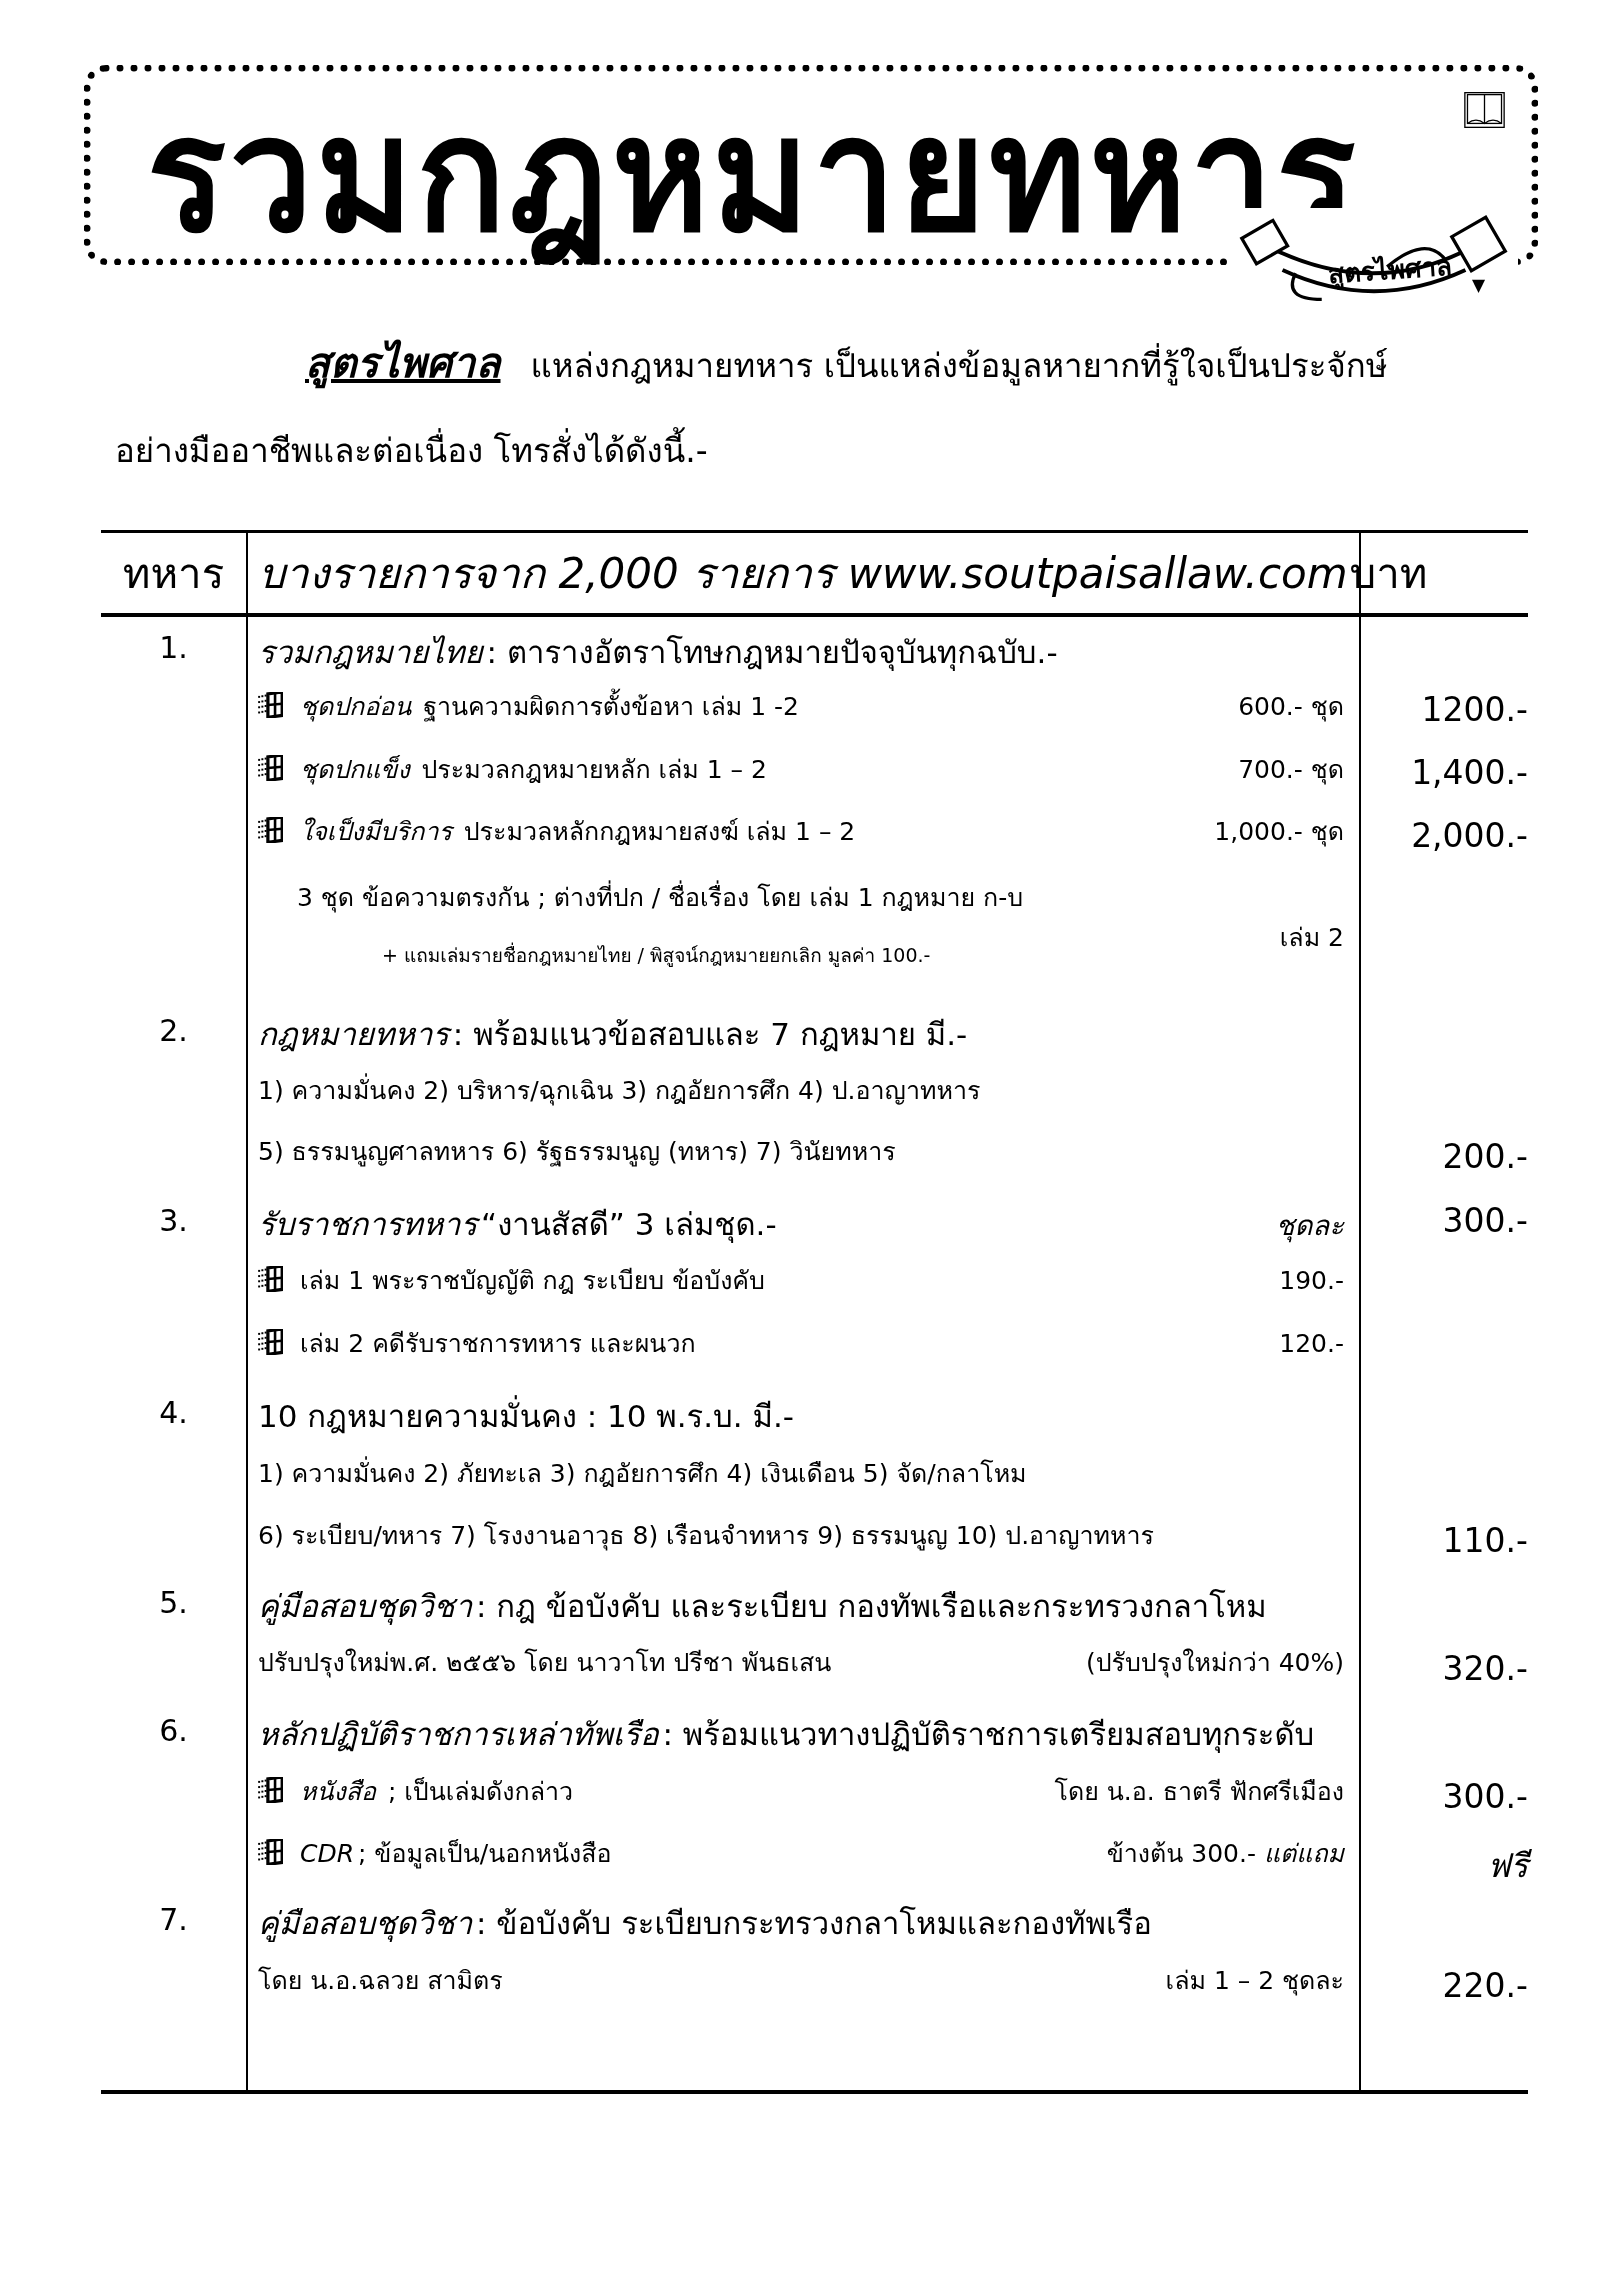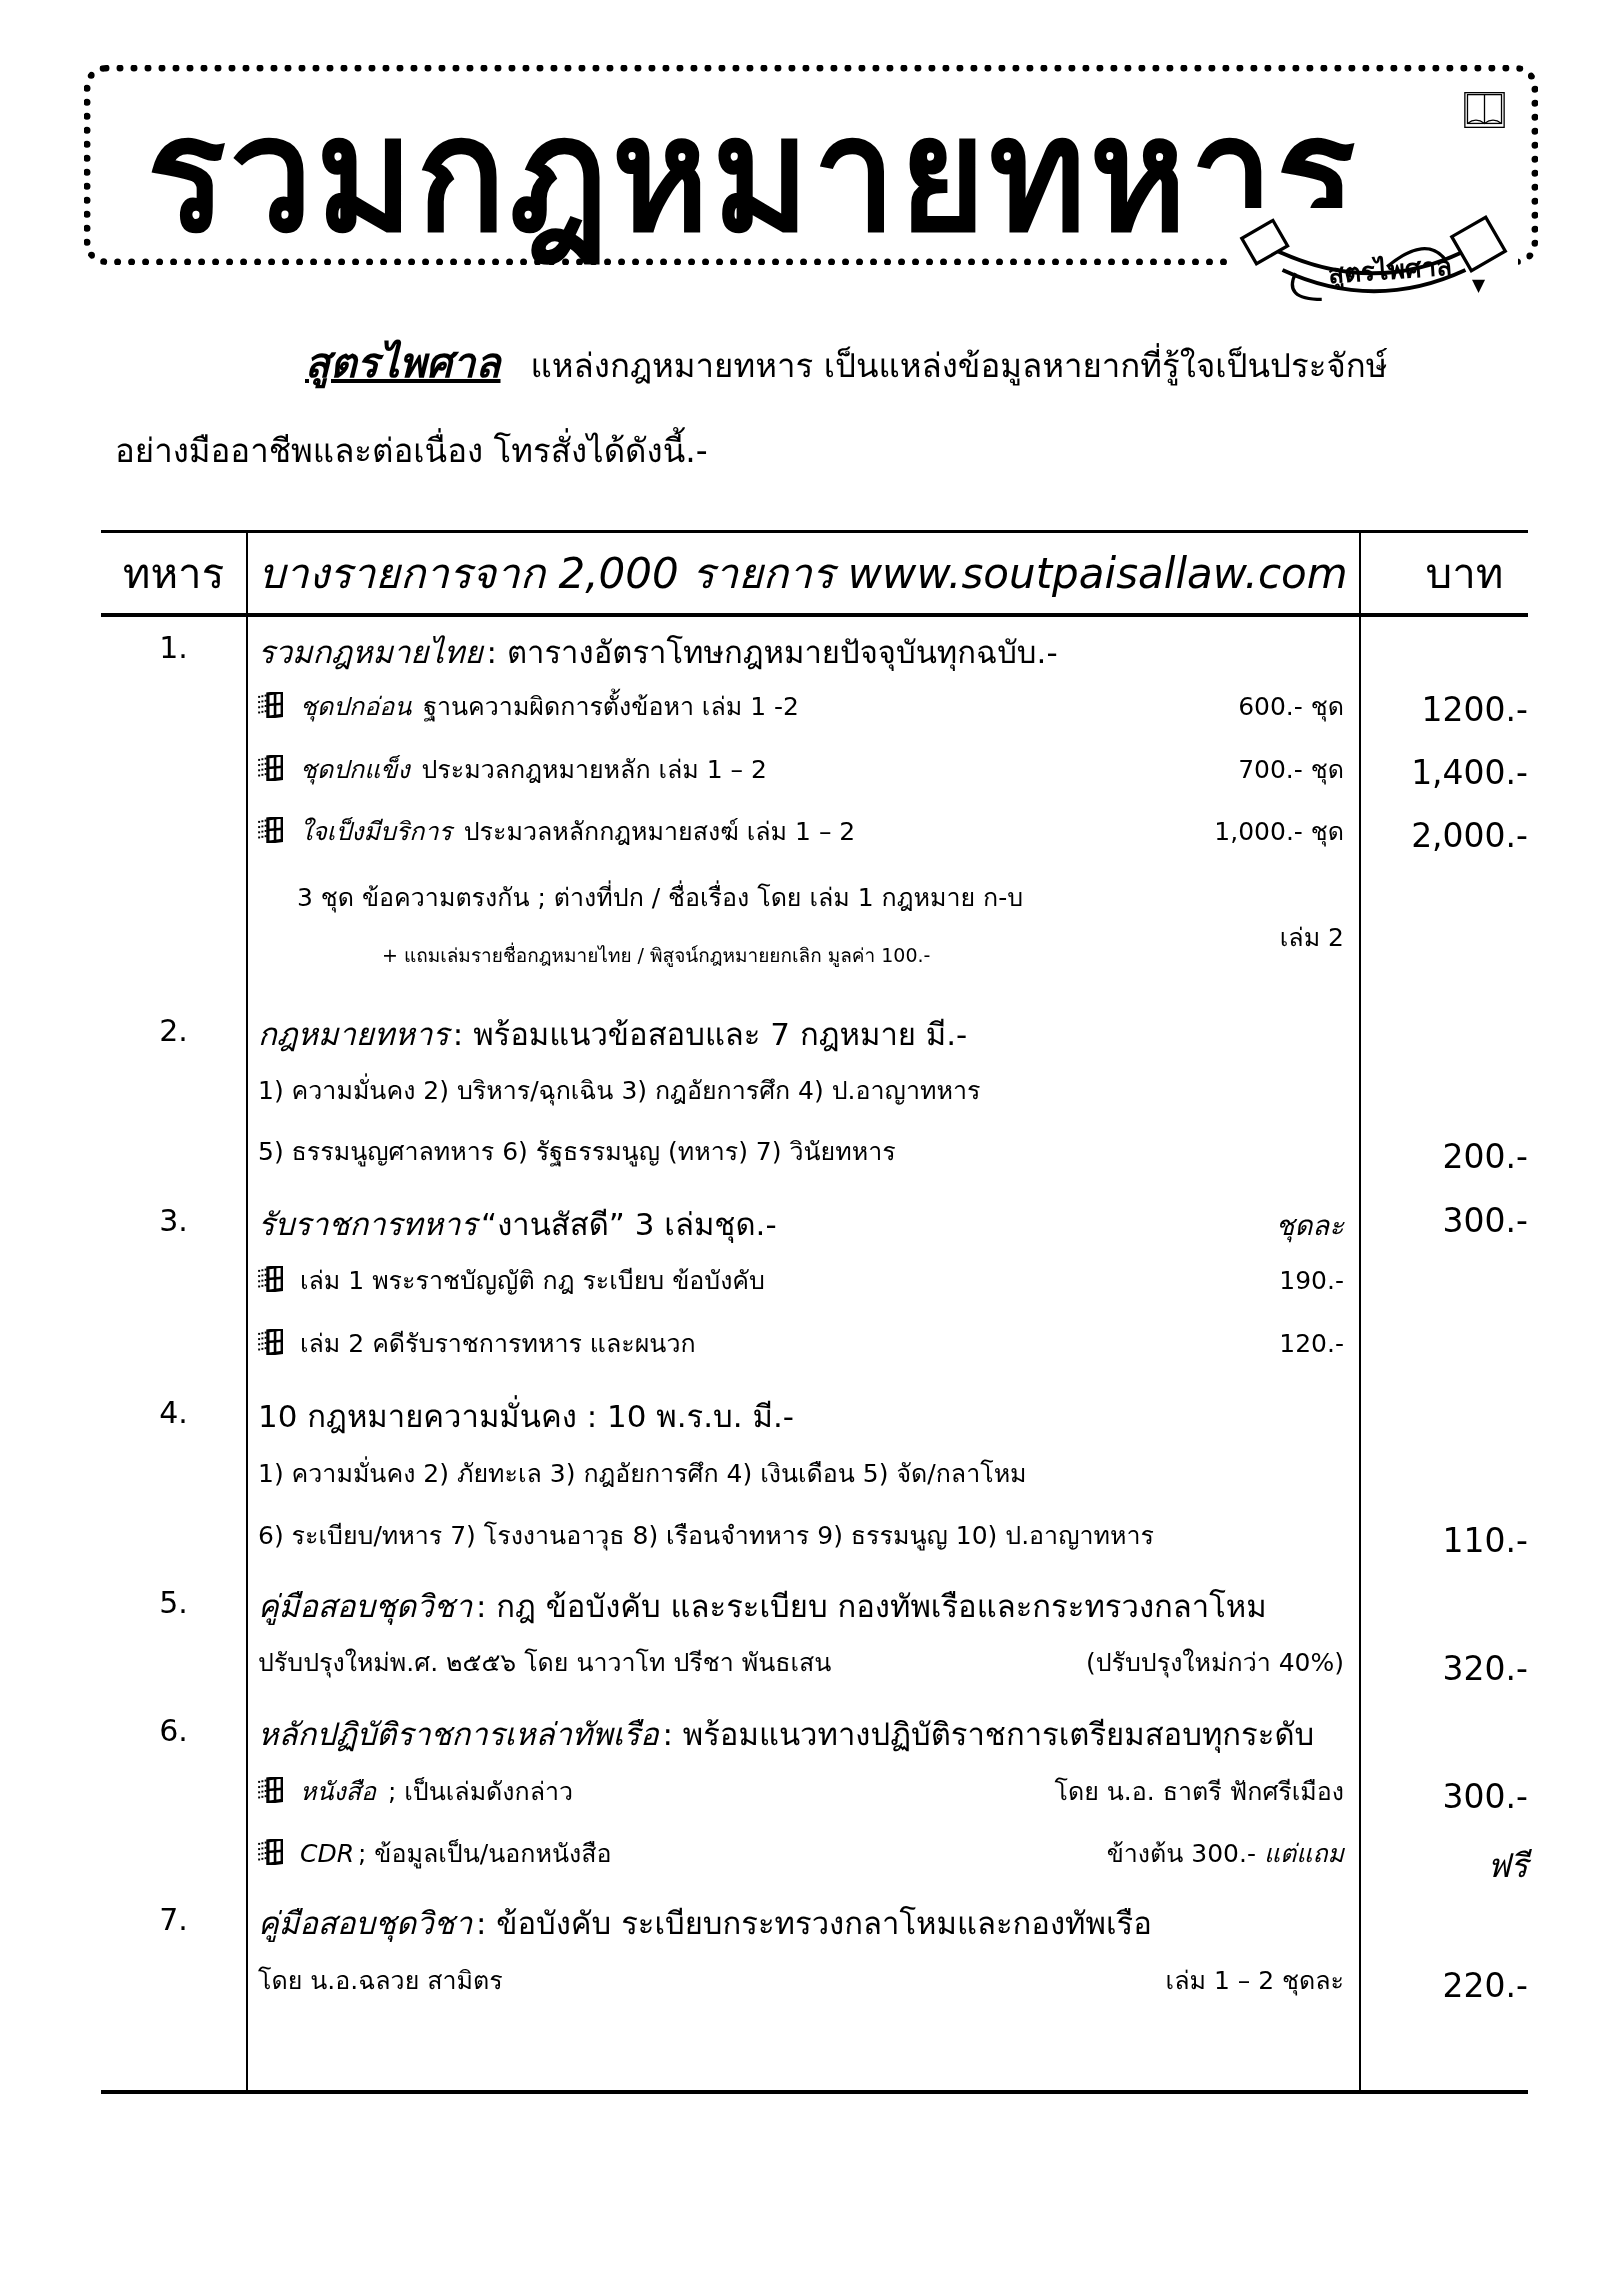--- a/index.html
+++ b/index.html
@@ -32,21 +32,21 @@
   .rule.head { top:83px; height:3.9px; }
   .rule.bottom { top:1560px; height:3.9px; }
   .vline { position:absolute; top:1.3px; width:2px; height:1560px; background:#000; }
   .v1 { left:145px; }
   .v2 { left:1258px; }
 
   .th { position:absolute; top:2.6px; height:80px; display:flex; align-items:center; justify-content:center;
         font-size:42px; white-space:nowrap; }
   .th-num { left:0; width:145px; }
   .th-desc { left:147px; width:1110px; font-style:italic; }
-  .th-price { left:1280px; width:167px; }
+  .th-price { left:1204px; width:167px; }
 
   .num { position:absolute; left:0; width:145px; text-align:center; font-size:30px; }
   .price { position:absolute; left:1260px; width:167px; text-align:right; font-size:33px; }
   .price.italic { font-style:italic; }
 
   .line { position:absolute; left:157px; width:1086px; font-size:25px; white-space:nowrap;
           display:flex; align-items:baseline; }
   .line.head-line { font-size:31px; }
   .line .lbl { font-style:italic; margin-right:3.9px; }
   .line .right { margin-left:auto; }

